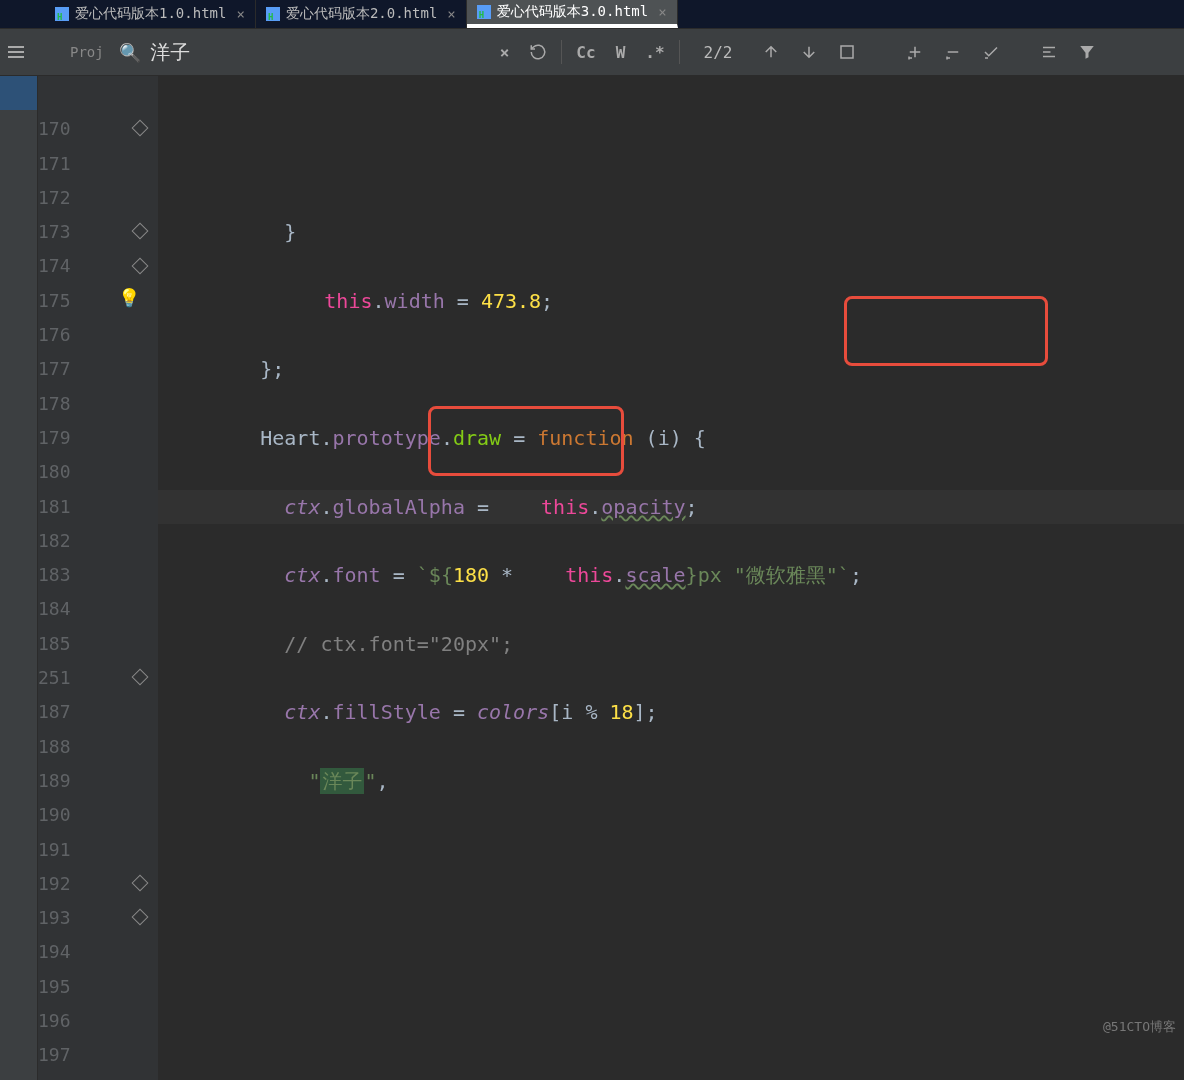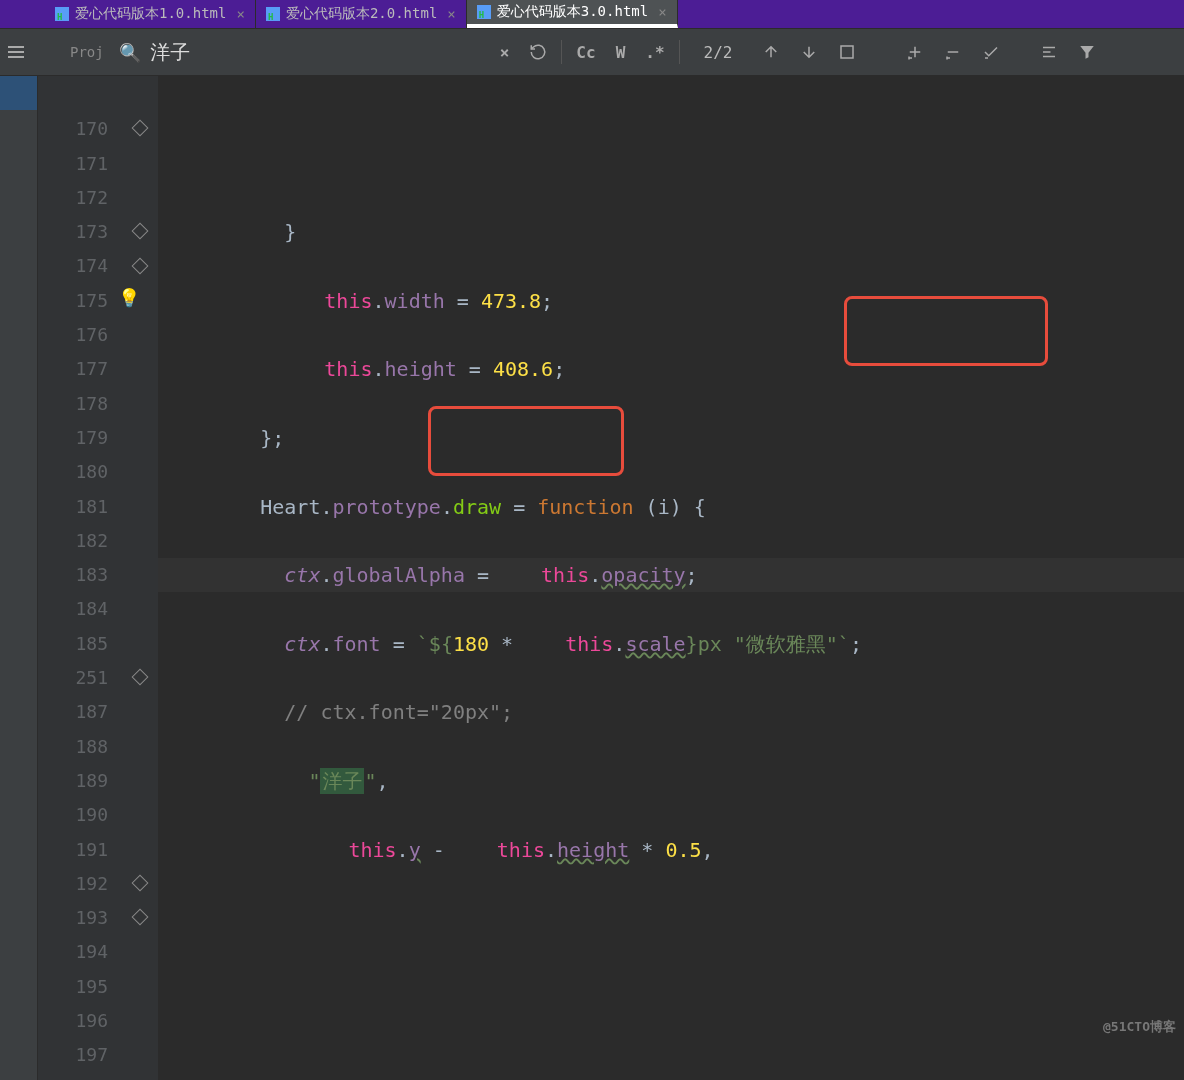--- a/index.html
+++ b/index.html
@@ -1,59 +1,59 @@
 <!DOCTYPE html>
 <html><head>
 <meta charset="utf-8">
 <style>
 * { margin:0; padding:0; box-sizing:border-box; }
 body { background:#2b2b2b; font-family:Menlo,Consolas,monospace; color:#a9b7c6; width:1184px; height:1080px; overflow:hidden; position:relative; }
-.tabs { height:28px; background:#4c1d95; display:flex; align-items:center; padding-left:45px; }
+.tabs { height:28px; background:#0f172a; display:flex; align-items:center; padding-left:45px; }
 .tab { display:flex; align-items:center; height:28px; padding:0 10px; color:#bbb; font-size:14px; gap:6px; cursor:pointer; border-right:1px solid #2b2b2b;}
 .tab.active { background:#4e5254; color:#fff; border-bottom:4px solid #ffffff;}
 .tab-icon { width:14px; height:14px; background:#589df6; display:inline-block; position:relative;}
 .tab-icon::after{content:"H"; color:#2b4; font-size:9px; position:absolute; bottom:-1px; left:2px; font-weight:bold;}
 .tab-close { color:#888; font-size:14px; margin-left:4px;}
 .toolbar { height:48px; background:#3c3f41; display:flex; align-items:center; border-top:1px solid #2b2b2b; border-bottom:1px solid #2b2b2b;}
 .proj { color:#888; font-size:14px; padding:0 6px;margin-left:32px;}
 .menu-icon{width:16px;display:flex;flex-direction:column;gap:3px;margin:0 8px;}
 .menu-icon span{height:2px;background:#aaa;}
 .search-box { display:flex; align-items:center; flex:0 0 380px; height:100%; padding:0 10px;}
 .search-icon { color:#aaa; font-size:18px; margin-right:8px;}
 .search-input { background:transparent; border:none; color:#ddd; font-size:20px; outline:none; width:200px; font-family:inherit;}
 .tb-btn { color:#aaa; font-size:16px; padding:0 10px; cursor:pointer; font-weight:bold;}
 .tb-sep { width:1px; height:24px; background:#555; margin:0 4px;}
 .counter { color:#bbb; font-size:16px; padding:0 20px;}
 .tb-icon { color:#aaa; padding:0 10px; cursor:pointer; display:inline-flex;}
 .tb-icon svg { width:18px; height:18px; fill:none; stroke:#aaa; stroke-width:2;}
 .editor { display:flex; height:calc(100% - 76px); }
 .left-pad { width:38px; background:#3c3f41; border-right:1px solid #2b2b2b;}
 .left-pad .active-mark{height:34px;background:#2d5177;margin-top:0;}
-.gutter { width:90px; background:#313335; text-align:right; padding-right:20px; font-size:18px; color:#606366; line-height:34.3px; padding-top:2px; position:relative;}
+.gutter { width:90px; background:#313335; padding-right:20px; font-size:18px; color:#606366; line-height:34.3px; padding-top:2px; position:relative;}
 .fold-col { width:30px; background:#313335; position:relative;}
 .fold-mark { position:absolute; left:6px; width:12px; height:12px; border:1px solid #888; transform:rotate(45deg);}
 .code { flex:1; font-size:20px; line-height:34.3px; padding-top:2px; position:relative; white-space:pre;}
 .code-line { height:34.3px; padding-left:30px;}
 .hl-line { background:#323232;}
 .kw { color:#cc7832; }
 .this { color:#ec4899;margin-left:40px; }
 .prop { color:#9876aa; }
 .num { color:#fde047; }
 .str { color:#6a8759; }
 .fn { color:#84cc16; }
 .ctx { color:#9876aa; font-style:italic;}
 .param { color:#a9b7c6;}
 .cmt { color:#808080;}
 .wavy { text-decoration:underline wavy #6a8759;}
 .bulb { position:absolute; left:-40px; top:205px; font-size:18px;}
 .redbox { position:absolute; border:3px solid #e74c3c; border-radius:8px;}
 .box1 { left:686px; top:220px; width:204px; height:70px;}
 .box2 { left:270px; top:330px; width:196px; height:70px;}
 .search-hl { background:#32593d; padding:1px 2px;}
-.watermark { position:absolute; right:8px; bottom:44px; color:#777; font-size:13px;font-weight:bold;}
+.watermark { position:absolute; right:8px; bottom:44px; color:#777; font-size:13px;}
 .ln{display:block;height:34.3px;}
 </style>
 </head>
 <body>
 
 <div class="tabs">
   <div class="tab">
       <span class="tab-icon"></span>
       <span>爱心代码版本1.0.html</span>
       <span class="tab-close">×</span>
@@ -182,28 +182,27 @@
       <div class="fold-mark" style="top: 183.5px;"></div>
       <div class="fold-mark" style="top: 595.1px;"></div>
       <div class="fold-mark" style="top: 800.9px;"></div>
       <div class="fold-mark" style="top: 835.2px;"></div>
     </div>
   <div class="code">
     <span class="bulb">💡</span>
 <div class="code-line"></div>
 <div class="code-line"><span>        }</span></div>
 <div class="code-line"><span>        </span><span class="this">this</span><span>.</span><span class="prop">width</span><span> = </span><span class="num">473.8</span><span>;</span></div>
-<div class="code-line"><span>        </span><span class="this">this</span><span>.</span><span class="prop">height</span><span> = </span><span class="num">408.6</span><span>;</span></div>
 <div class="code-line"><span>      };</span></div>
 <div class="code-line"><span>      </span><span>Heart</span><span>.</span><span class="prop">prototype</span><span>.</span><span class="fn">draw</span><span> = </span><span class="kw">function</span><span> (</span><span class="param">i</span><span>) {</span></div>
 <div class="code-line hl-line"><span>        </span><span class="ctx">ctx</span><span>.</span><span class="prop">globalAlpha</span><span> = </span><span class="this">this</span><span>.</span><span class="prop wavy">opacity</span><span>;</span></div>
 <div class="code-line"><span>        </span><span class="ctx">ctx</span><span>.</span><span class="prop">font</span><span> = </span><span class="str">`${</span><span class="num">180</span><span> * </span><span class="this">this</span><span>.</span><span class="prop wavy">scale</span><span class="str">}</span><span class="str">px "微软雅黑"`</span><span>;</span></div>
 <div class="code-line"><span class="cmt">        // ctx.font="20px";</span></div>
+<div class="code-line"><span>        </span><span class="ctx">ctx</span><span>.</span><span class="prop">fillStyle</span><span> = </span><span class="ctx">colors</span><span>[</span><span class="param">i</span><span> % </span><span class="num">18</span><span>];</span></div>
 <div class="code-line"><span>          </span><span class="str">"</span><span class="str search-hl">洋子</span><span class="str">"</span><span>,</span></div>
-<div class="code-line"><span>          </span><span class="this">this</span><span>.</span><span class="prop wavy">y</span><span> - </span><span class="this">this</span><span>.</span><span class="prop wavy">height</span><span> * </span><span class="num">0.5</span><span>,</span></div>
 
 
 
 
 
 
 
 
 
 

